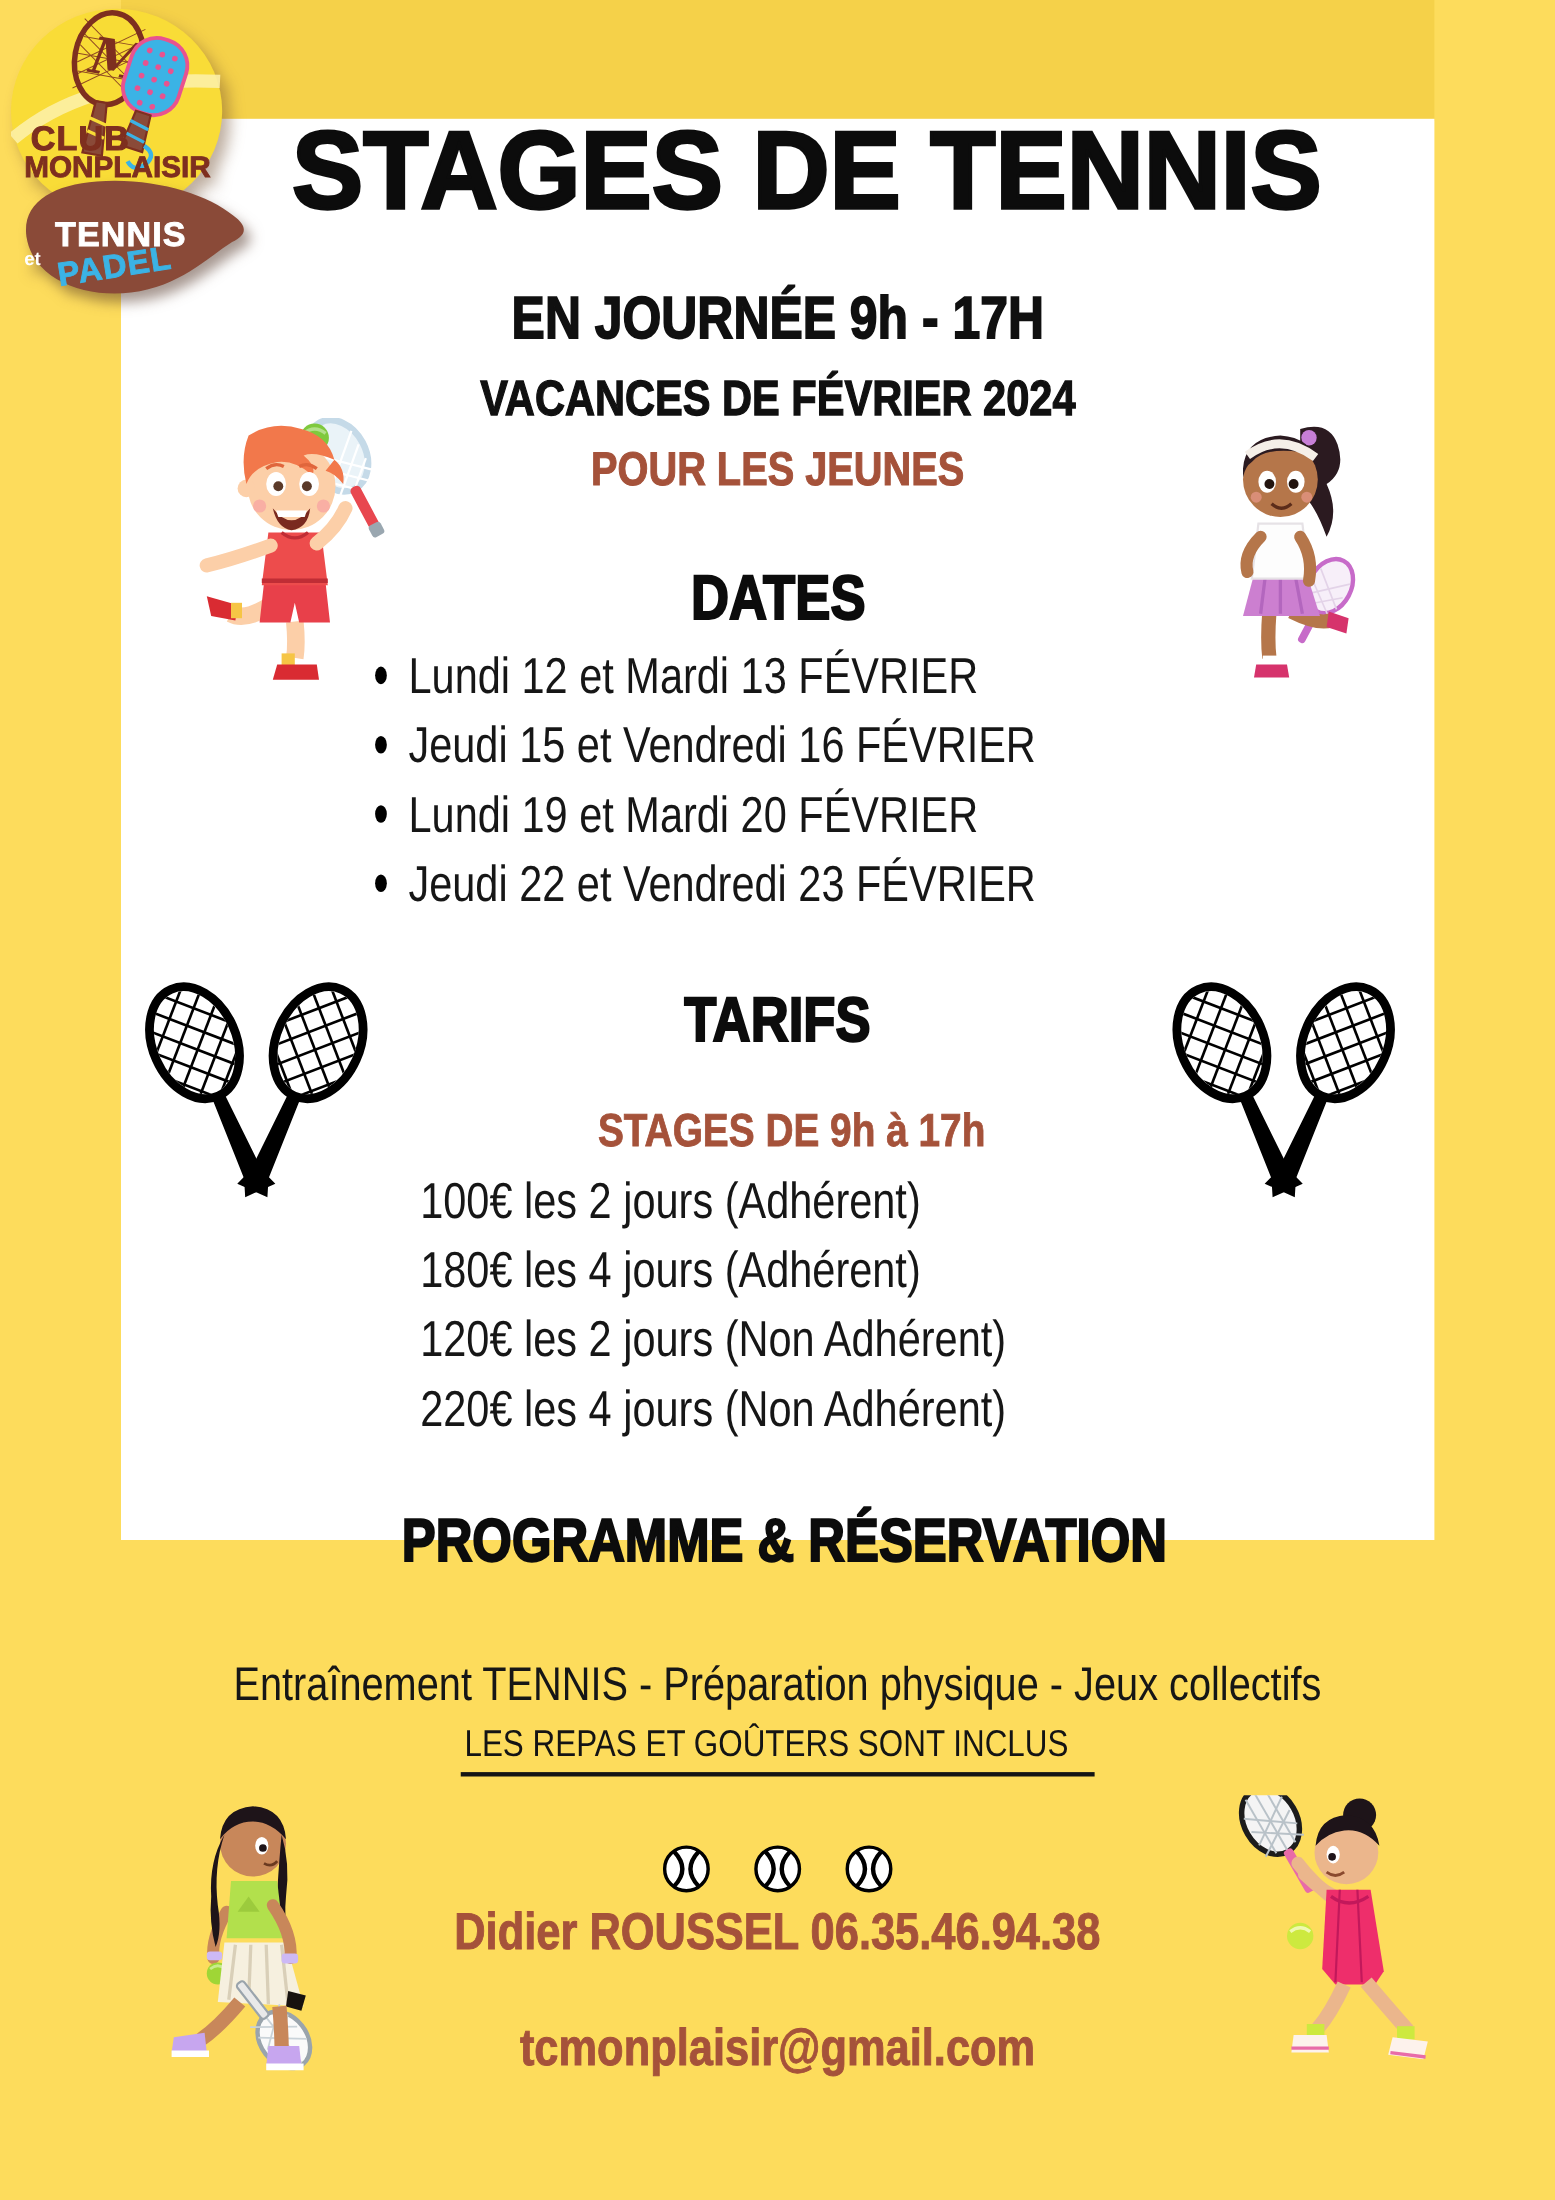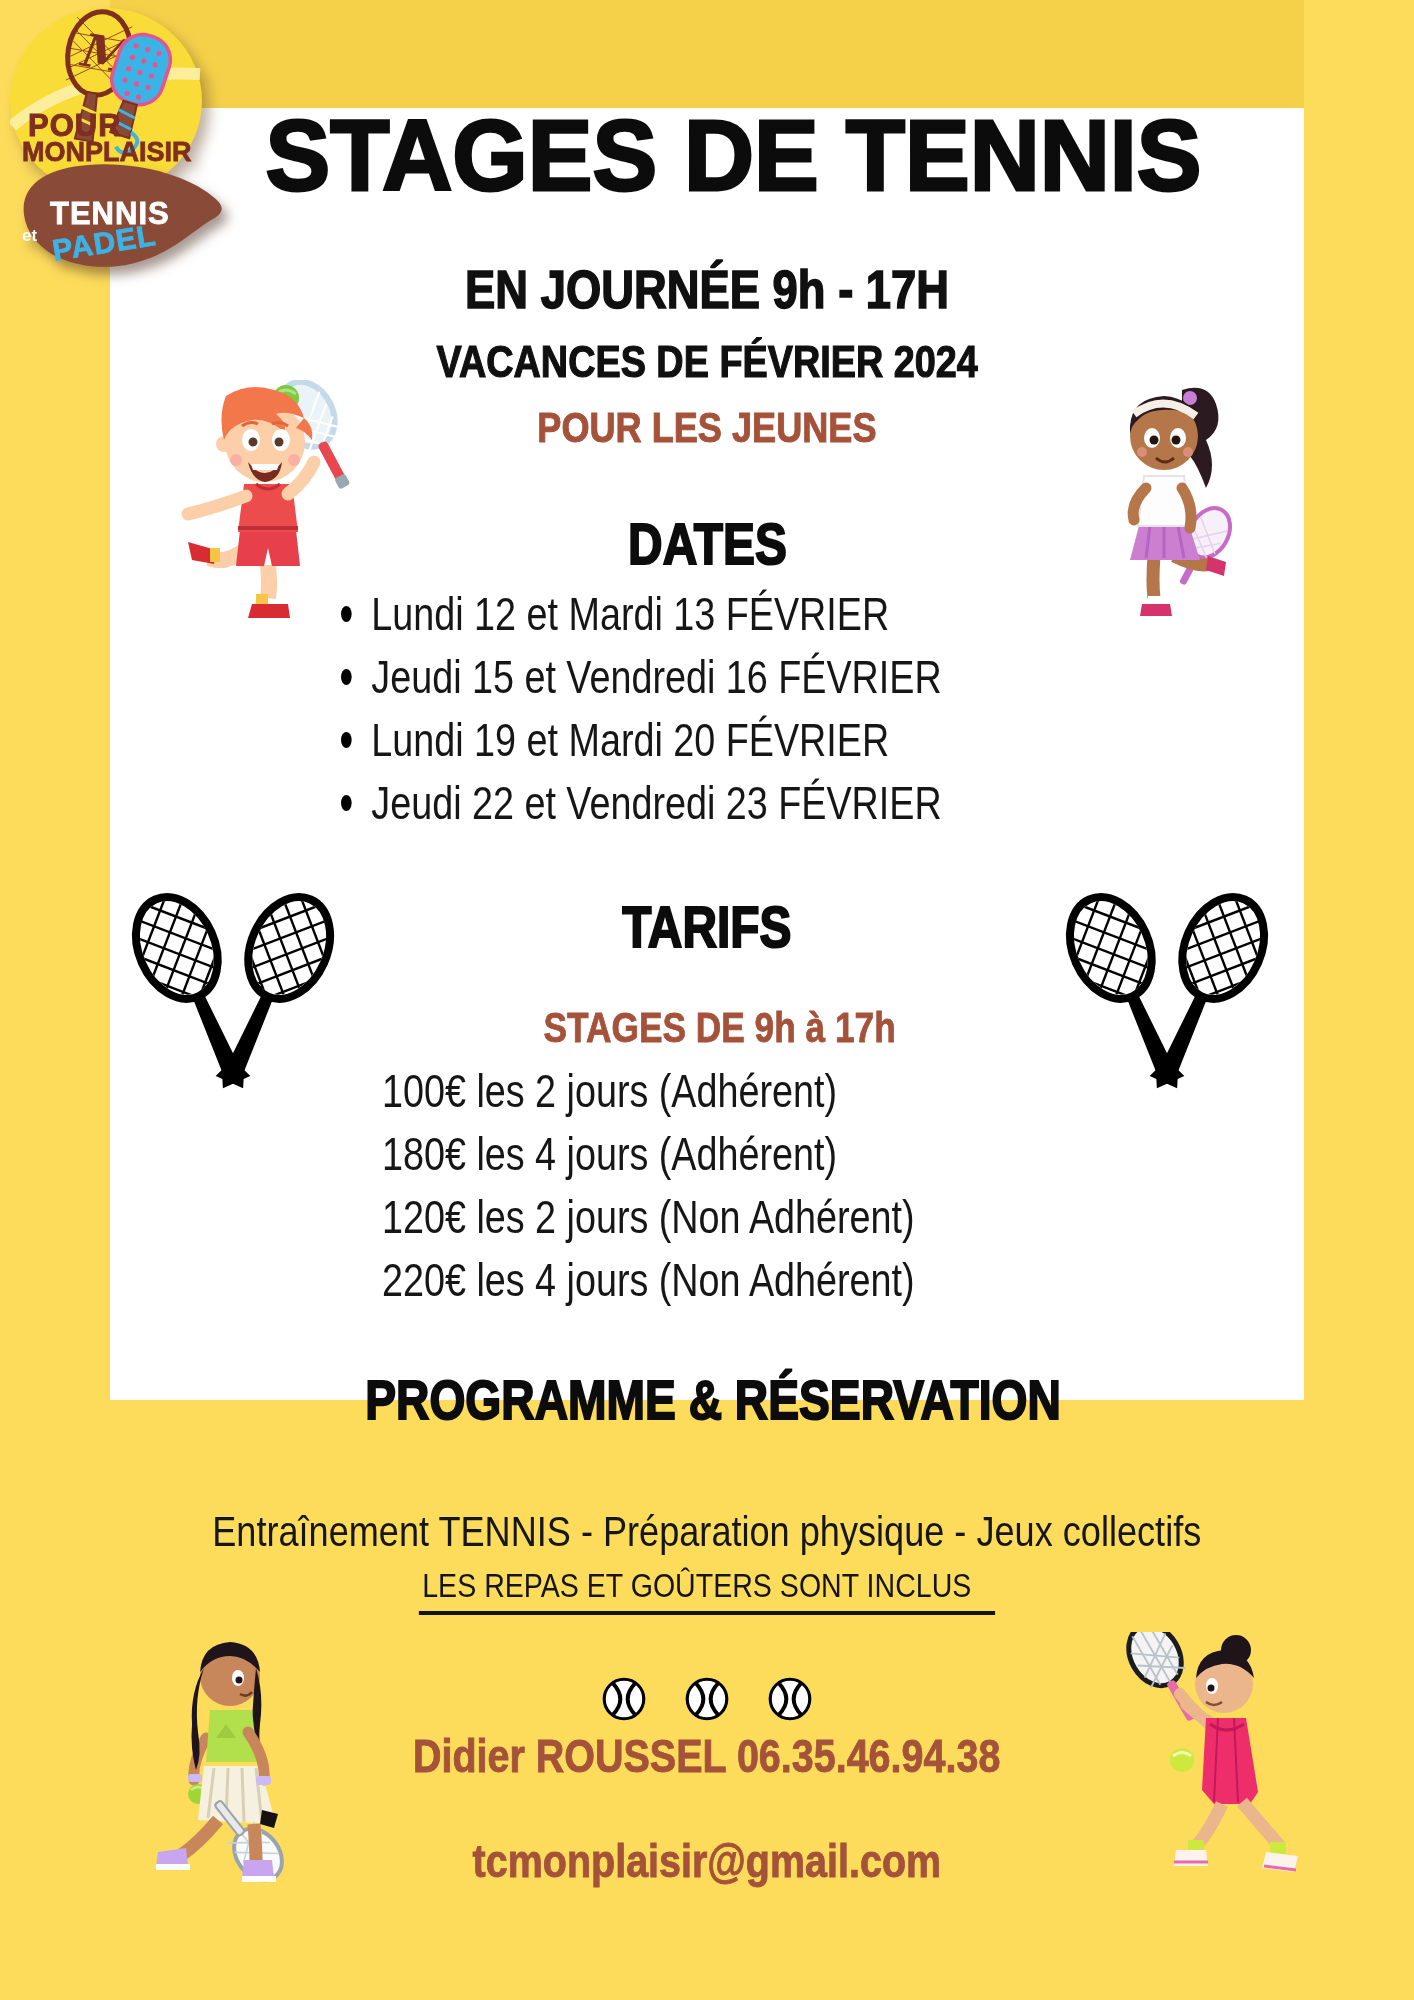--- a/index.html
+++ b/index.html
@@ -228,21 +228,21 @@
               <circle cx="0" cy="44" r="2.6"></circle>
               <circle cx="12" cy="44" r="2.6"></circle>
             <circle cx="-6" cy="56" r="2.6"></circle>
               <circle cx="6" cy="56" r="2.6"></circle>
           </g>
           <path d="M-7,64 L7,64 L10,98 L-10,98 Z" fill="#8A4A38" stroke="#7E2F1F" stroke-width="2"></path>
           <path d="M-9,74 L9,77 M-9,86 L9,89" stroke="#3BB3E5" stroke-width="3"></path>
           <path d="M10,92 q14,4 6,16 q-8,10 -16,2" fill="none" stroke="#3BB3E5" stroke-width="4"></path>
         </g>
       </svg>
-      <div class="logo-club">POUR</div>
+      <div class="logo-club">CLUB</div>
       <div class="logo-monp">MONPLAISIR</div>
     </div>
     <div class="blob-wrap">
       <svg width="215" height="115" viewBox="0 0 215 115">
         <path d="M10,55 C6,24 34,8 74,5 C124,1 174,16 198,36 C212,46 210,54 197,60 C172,76 150,100 105,106 C62,111 16,94 10,55 Z" fill="#8A4A38"></path>
       </svg>
       <div class="blob-tennis">TENNIS</div>
       <div class="blob-et">et</div>
       <div class="blob-padel">PADEL</div>
     </div>

